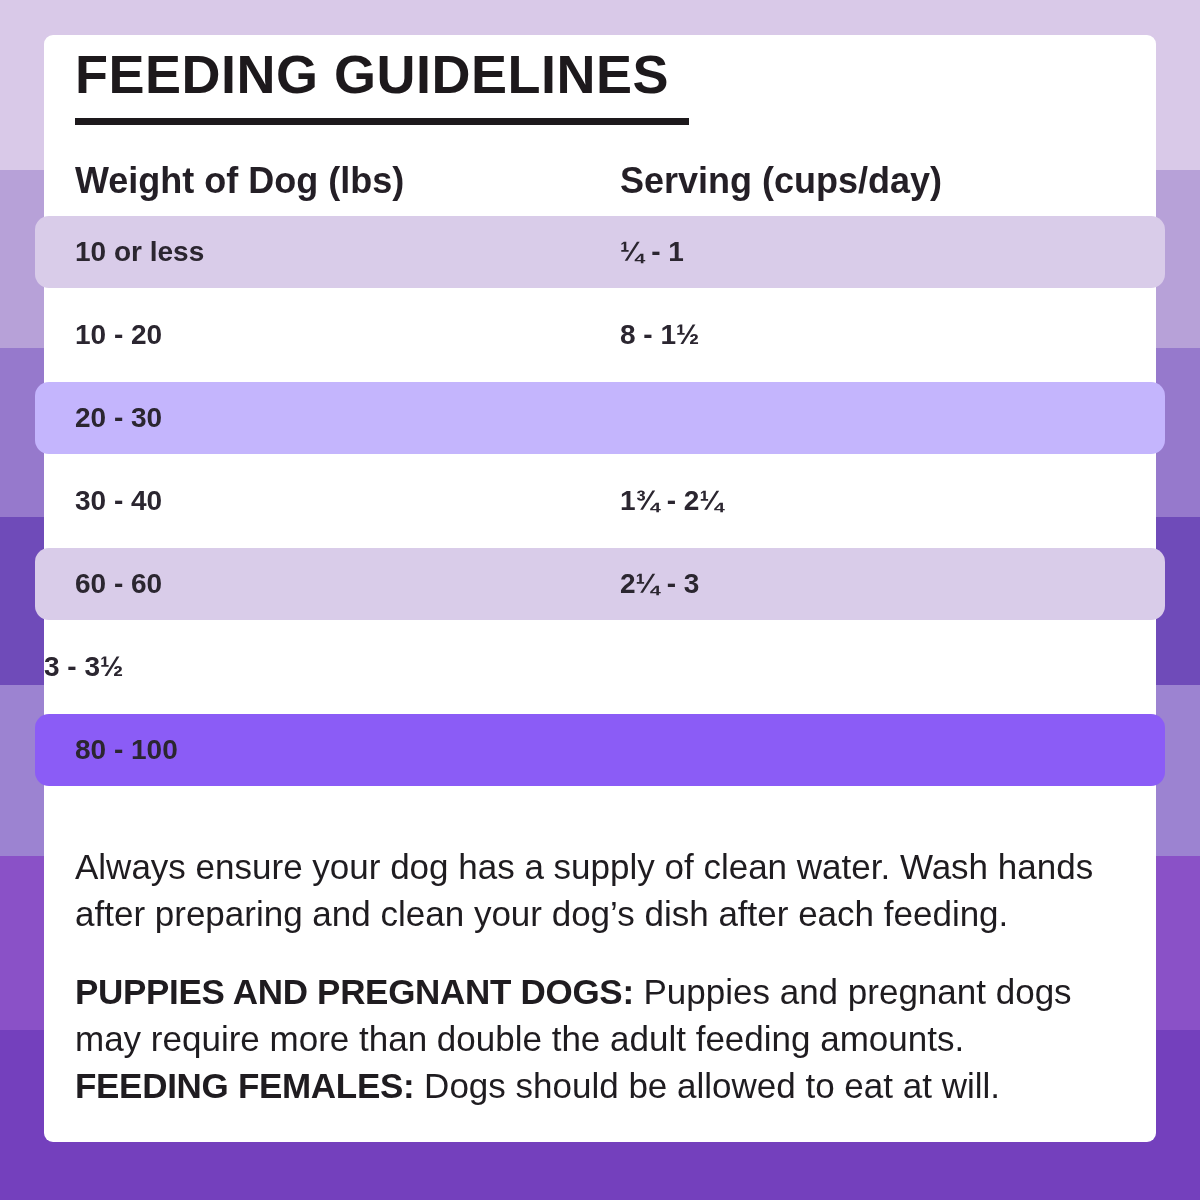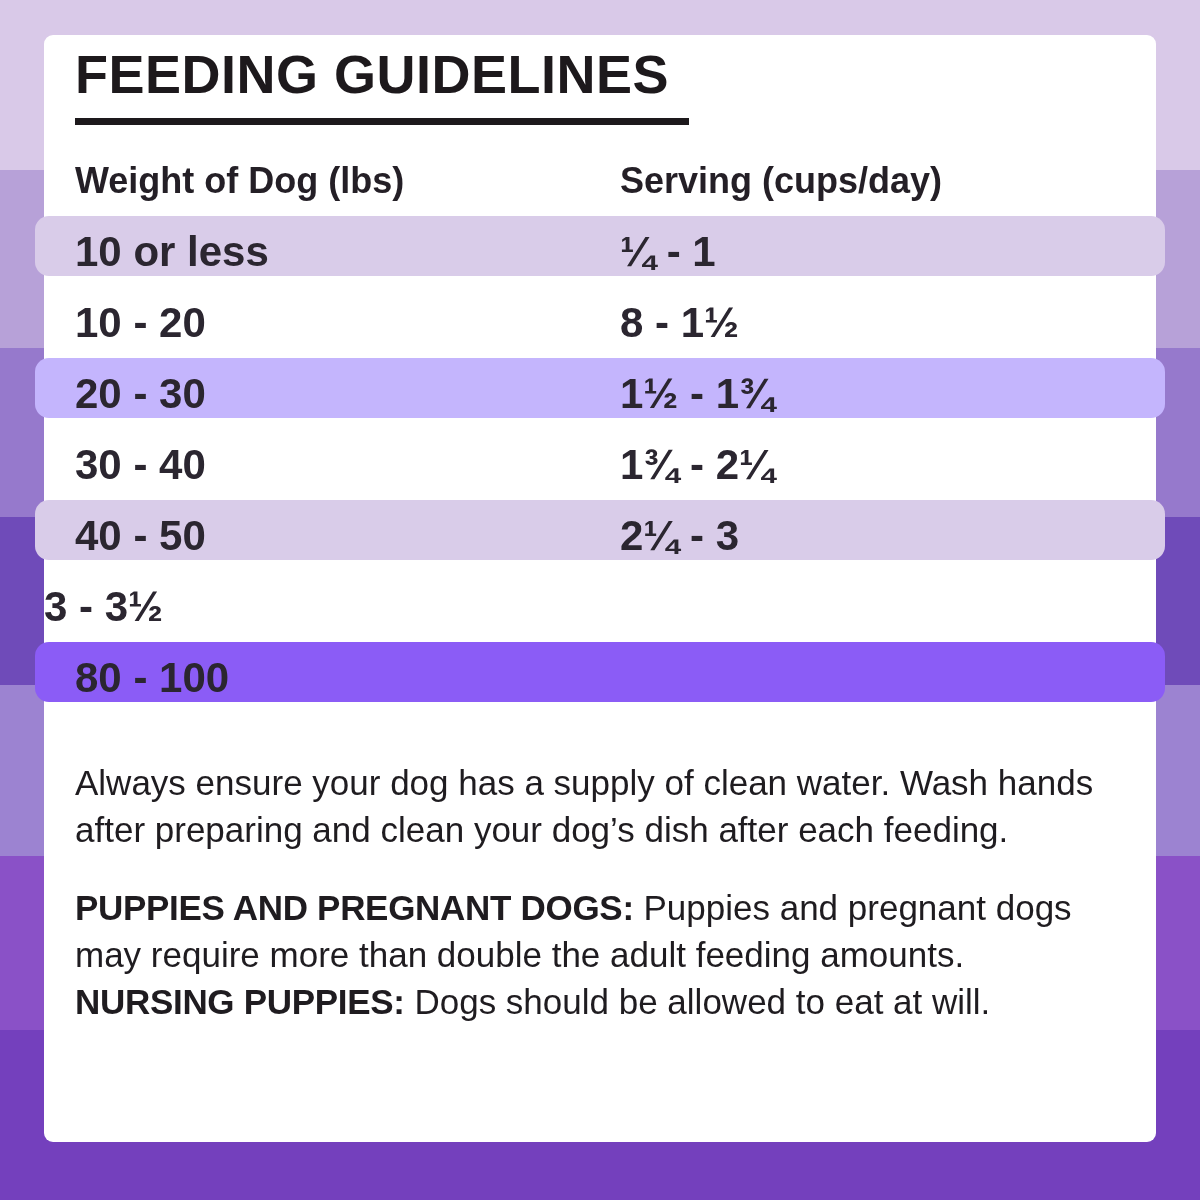--- a/index.html
+++ b/index.html
@@ -57,24 +57,24 @@
     align-items: flex-start;
     font-size: 36px;
     font-weight: 700;
   }
   .c1 { box-sizing: border-box; width: 576px; padding-left: 31px; flex: 0 0 auto; }
   .c2 { flex: 1; }
 
   .table { margin-top: 12px; }
   .row {
     display: flex;
-    align-items: flex-end;
-    height: 60px;
+    align-items: center;
+    height: 72px;
     margin-bottom: 11px;
-    font-size: 42px;
+    font-size: 28px;
     font-weight: 700;
     color: #2b2630;
   }
   .row.shaded {
     margin-left: -9px;
     margin-right: -45px; 
     padding-left: 9px;
     padding-right: 45px;
     border-radius: 14px;
   }
@@ -117,36 +117,35 @@
     <div class="row shaded" style="background: rgb(217, 204, 233);">
       <div class="c1">10 or less</div>
       <div class="c2">¼ - 1</div>
     </div>
     <div class="row">
       <div class="c1">10 - 20</div>
       <div class="c2">8 - 1½</div>
     </div>
     <div class="row shaded" style="background: #c4b5fd;">
       <div class="c1">20 - 30</div>
-      <div class="c2">1½ - 1¾</div>
     </div>
     <div class="row">
       <div class="c1">30 - 40</div>
       <div class="c2">1¾ - 2¼</div>
     </div>
     <div class="row shaded" style="background: rgb(217, 204, 233);">
-      <div class="c1">40 - 50</div>
+      <div class="c1">60 - 60</div>
       <div class="c2">2¼ - 3</div>
     </div>
     <div class="row">
       <div class="c2">3 - 3½</div>
     </div>
     <div class="row shaded" style="background: #8b5cf6;">
       <div class="c1">80 - 100</div>
     </div>
   </div>
 
   <div class="notes">
     <p class="note">Always ensure your dog has a supply of clean water. Wash hands after preparing and clean your dog’s dish after each feeding.</p>
-    <p class="note"><b>PUPPIES AND PREGNANT DOGS:</b><span> Puppies and pregnant dogs may require more than double the adult feeding amounts.</span><br><b>NURSING PUPPIES:</b><span> Dogs should be allowed to eat at will.</span></p>
+    <p class="note"><b>PUPPIES AND PREGNANT DOGS:</b><span> Puppies and pregnant dogs may require more than double the adult feeding amounts.</span><br><b>FEEDING FEMALES:</b><span> Dogs should be allowed to eat at will.</span></p>
   </div>
 
 </div>
 
 </body></html>

